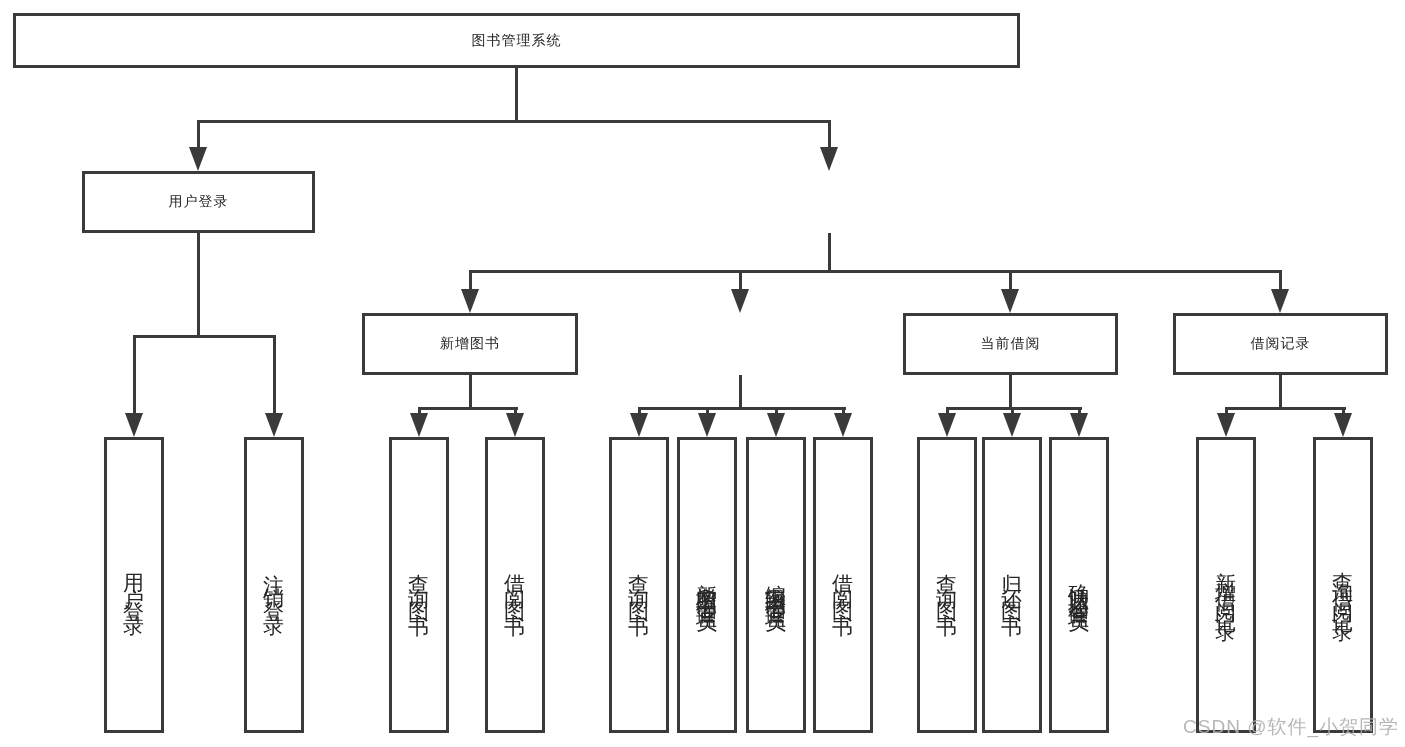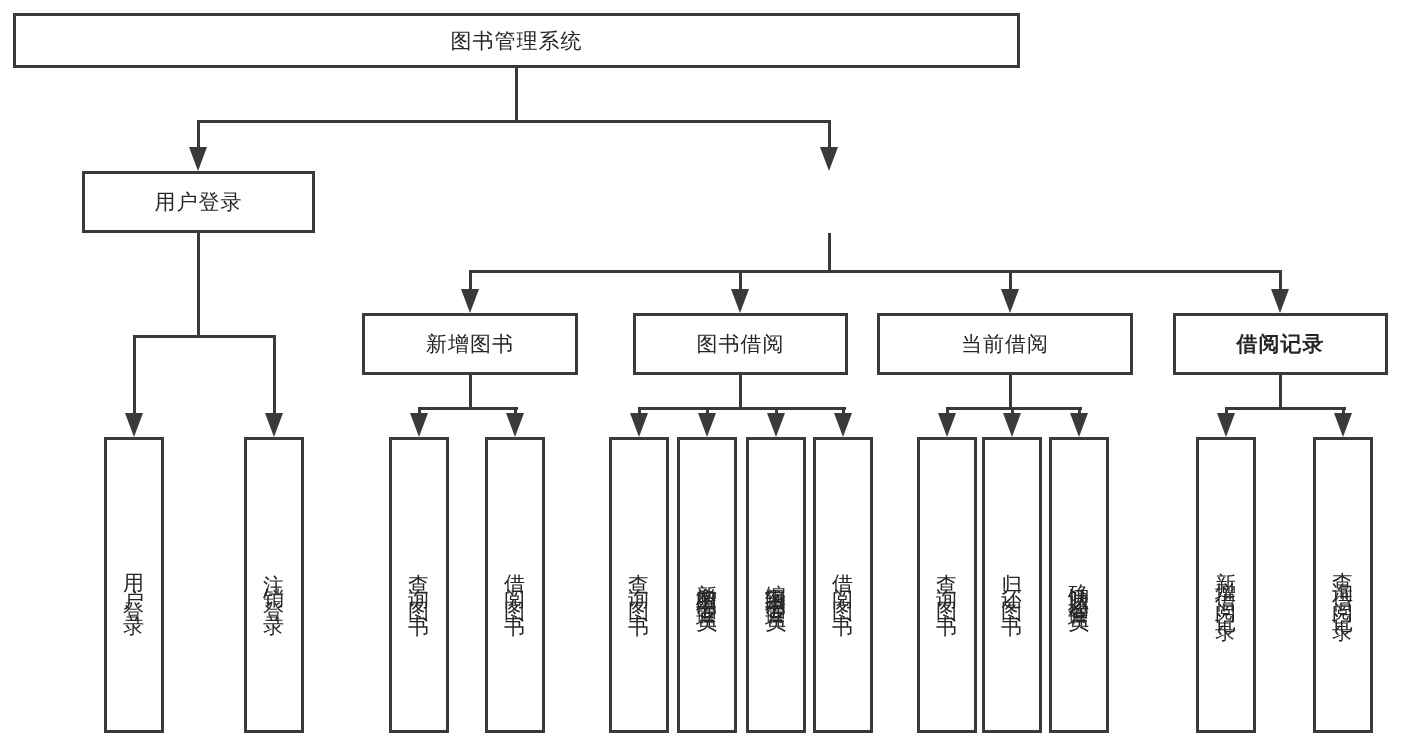--- a/index.html
+++ b/index.html
@@ -23,21 +23,21 @@
     position:absolute;width:0;height:0;
     border-left:9px solid transparent;
     border-right:9px solid transparent;
     border-top:24px solid var(--line);
   }
   
   .hnode{
     position:absolute;box-sizing:border-box;
     background:#ffffff;border:3px solid var(--line);
     display:flex;align-items:center;justify-content:center;
-    font-size:21px;color:var(--text);
+    font-size:14px;color:var(--text);
     white-space:nowrap;letter-spacing:1px;
   }
   
   .vnode{
     position:absolute;box-sizing:border-box;
     background:#ffffff;border:3px solid var(--line);
     width:60px;height:296px;top:437px;
     display:flex;align-items:center;justify-content:center;
     font-size:21px;color:var(--text);
   }
@@ -91,27 +91,24 @@
   <div class="vl" style="left:739px;top:270px;height:21px;"></div>
   <div class="arrow" style="left:731px;top:289px;"></div>
   <div class="vl" style="left:1009px;top:270px;height:21px;"></div>
   <div class="arrow" style="left:1001px;top:289px;"></div>
   <div class="vl" style="left:1279px;top:270px;height:21px;"></div>
   <div class="arrow" style="left:1271px;top:289px;"></div>
 
   <div class="hnode" style="left:362px;top:313px;width:216px;height:62px;">
     <span>新增图书</span>
   </div>
-  <div class="hnode" style="left:633px;top:313px;width:215px;height:62px;">
-    <span>图书借阅</span>
-  </div>
-  <div class="hnode" style="left:877px;top:313px;width:256px;height:62px;justify-content:center;">
+  <div class="hnode" style="left:903px;top:313px;width:215px;height:62px;justify-content:center;">
     <span>当前借阅</span>
   </div>
-  <div class="hnode" style="left:1173px;top:313px;width:215px;height:62px;font-weight:bold;">
+  <div class="hnode" style="left:1173px;top:313px;width:215px;height:62px;">
     <span>借阅记录</span>
   </div>
 
   <div class="vl" style="left:469px;top:375px;height:35px;"></div>
   <div class="hl" style="left:418px;top:407px;width:100px;"></div>
   <div class="vl" style="left:418px;top:407px;height:8px;"></div>
   <div class="arrow" style="left:410px;top:413px;"></div>
   <div class="vl" style="left:514px;top:407px;height:8px;"></div>
   <div class="arrow" style="left:506px;top:413px;"></div>
 
@@ -179,14 +176,15 @@
     <span class="vtext ls4">确认归还（管理员）</span>
   </div>
 
   <div class="vnode" style="left:1196px;">
     <span class="vtext ls10">新增借阅记录</span>
   </div>
   <div class="vnode" style="left:1313px;">
     <span class="vtext ls10">查询借阅记录</span>
   </div>
 
+  <div class="watermark">CSDN @软件_小贺同学</div>
 
 </div>
 
 </body></html>

